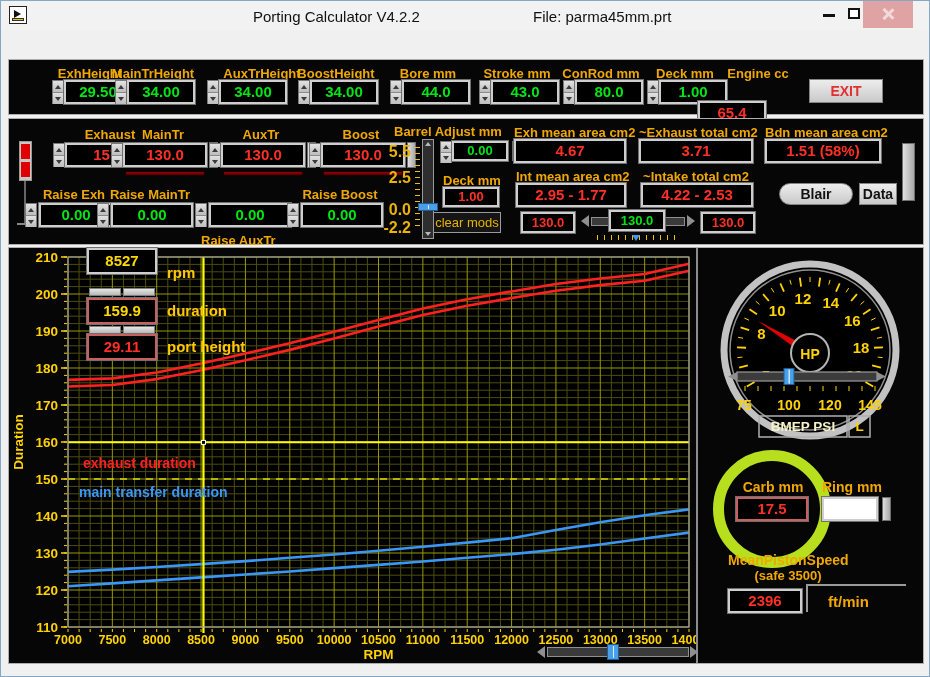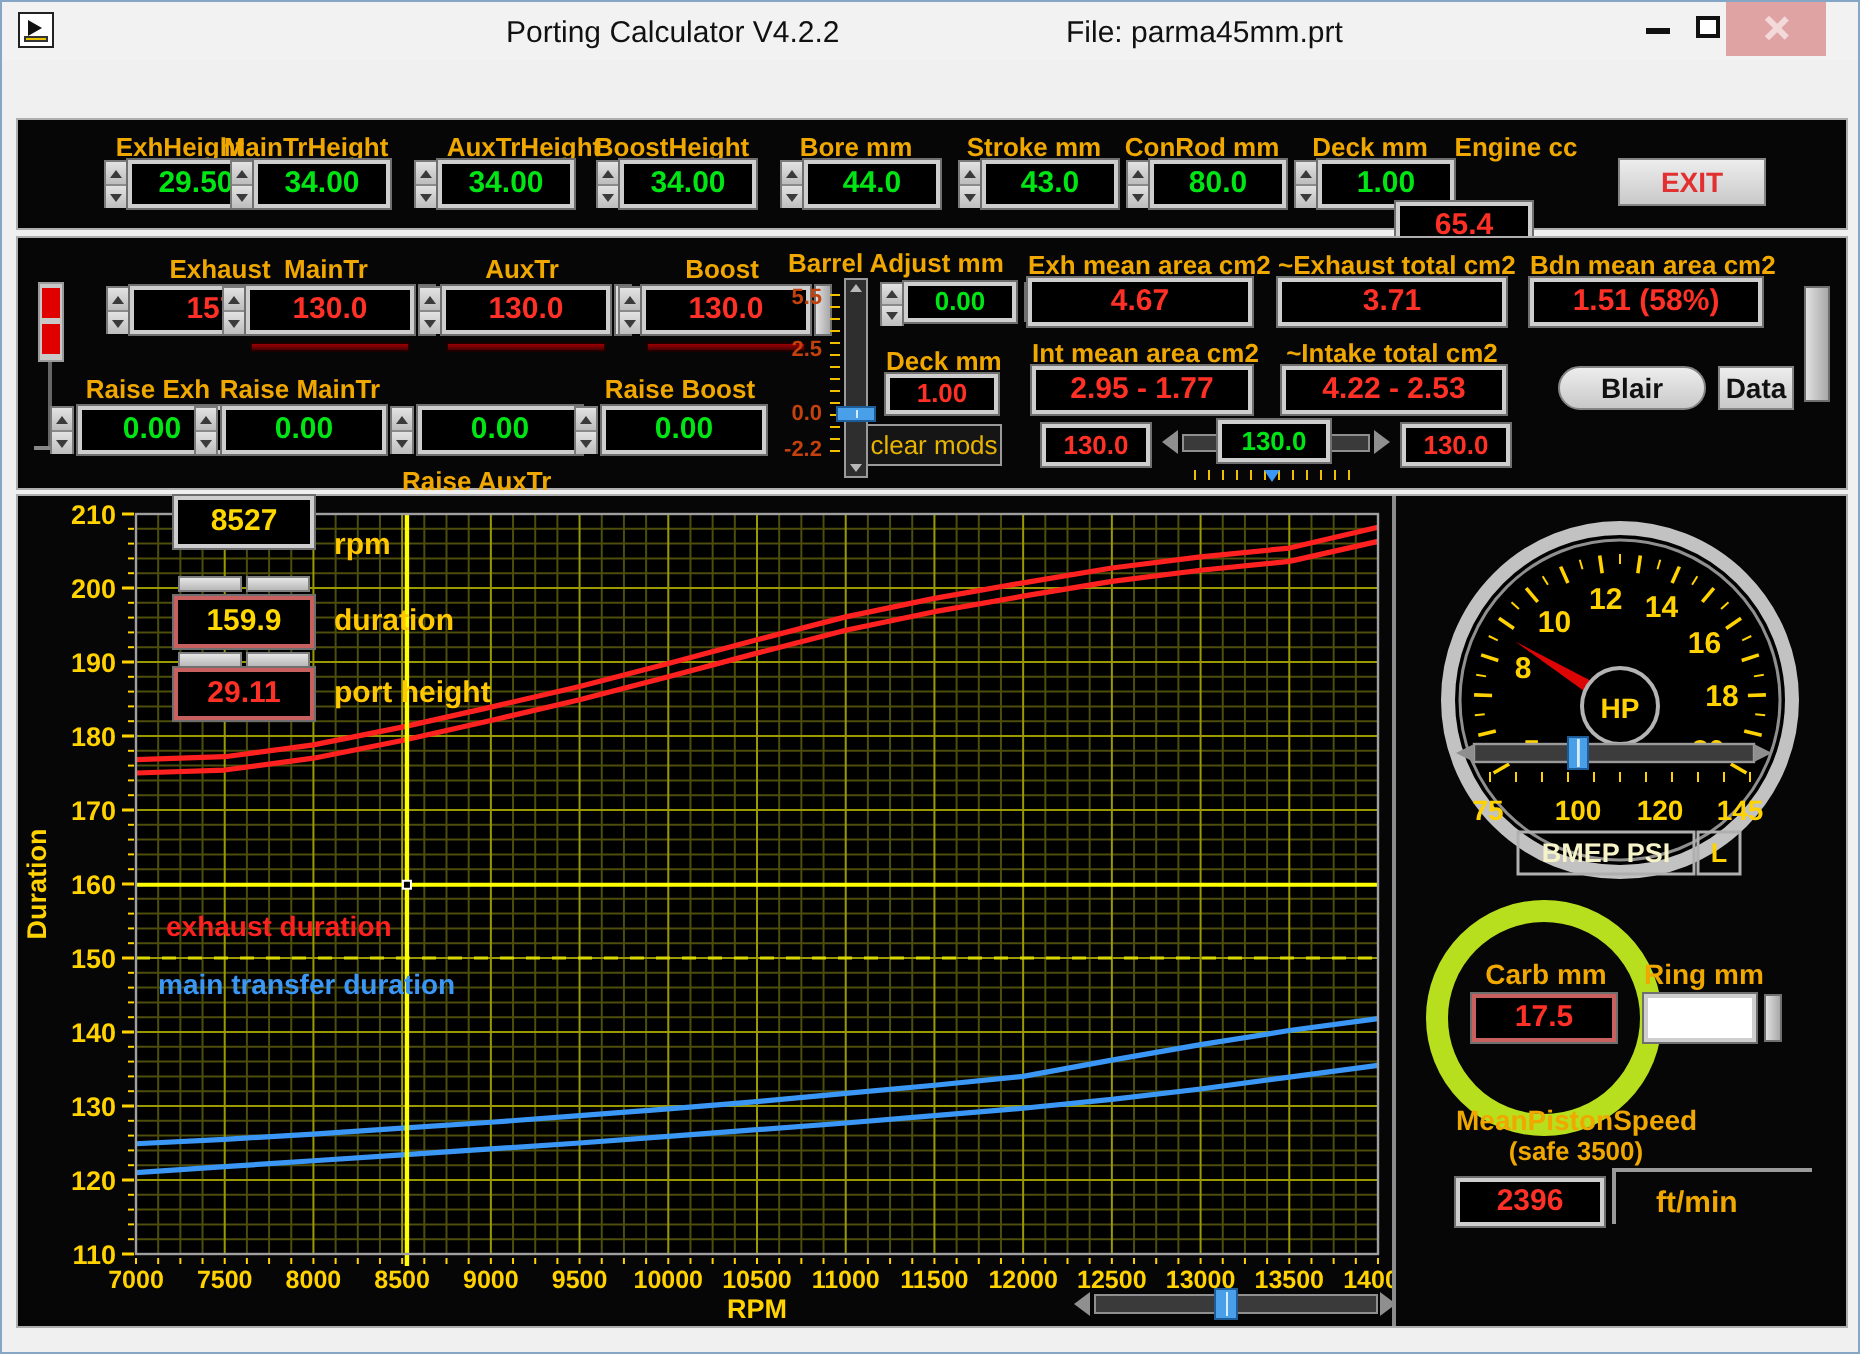--- a/index.html
+++ b/index.html
@@ -39,21 +39,21 @@
   .vtrack{position:absolute;width:12px;background:#2e2e2e;border:1px solid #9a9a9a;box-sizing:border-box;}
   .vtrack .sp-up,.vtrack .sp-dn{background:none;height:8px;}
   .vtrack .sp-up{border-bottom:none;}
   .vtrack .sp-up::after{border-bottom-color:#b8b8b8;}
   .vtrack .sp-dn{position:absolute;bottom:0;left:0;right:0;}
   .vtrack .sp-dn::after{border-top-color:#b8b8b8;}
   .bluehandle{position:absolute;background:#4aa0e8;border:1px solid #1d5c96;box-sizing:border-box;}
   .bluehandle::after{content:"";position:absolute;left:50%;top:1px;bottom:1px;width:1px;background:#d6ecff;}
   .vruler{position:absolute;width:5px;background:repeating-linear-gradient(#f0c000 0 1px,transparent 1px 6px);}
   .hruler{position:absolute;height:5px;background:repeating-linear-gradient(90deg,#f0c000 0 1px,transparent 1px 7px);}
-  .scalelbl{position:absolute;color:#c2410c;font-weight:bold;font-size:11px;width:30px;text-align:right;}
+  .scalelbl{position:absolute;color:#eab308;font-weight:bold;font-size:16px;width:30px;text-align:right;}
   .darkbtn{position:absolute;background:#151515;border:1px solid #9a9a9a;color:#e8b400;font-size:13px;text-align:center;box-sizing:border-box;}
   .harrow{position:absolute;width:0;height:0;}
   .harrow.l{border-top:6px solid transparent;border-bottom:6px solid transparent;border-right:8px solid #8f8f8f;}
   .harrow.r{border-top:6px solid transparent;border-bottom:6px solid transparent;border-left:8px solid #8f8f8f;}
   .htrack{position:absolute;background:#3a3a3a;border:1px solid #8f8f8f;box-sizing:border-box;}
   .bluemark{position:absolute;width:0;height:0;border-left:4px solid transparent;border-right:4px solid transparent;border-top:6px solid #3b97f5;}
   
   .ov-label{position:absolute;color:#ffc800;font-weight:bold;font-size:15px;white-space:nowrap;}
   .minibtn{position:absolute;width:32px;height:8px;background:linear-gradient(#e6e6e6,#b8b8b8);border:1px solid #7f7f7f;box-sizing:border-box;}
   .anno{position:absolute;font-weight:bold;font-size:14px;white-space:nowrap;}

